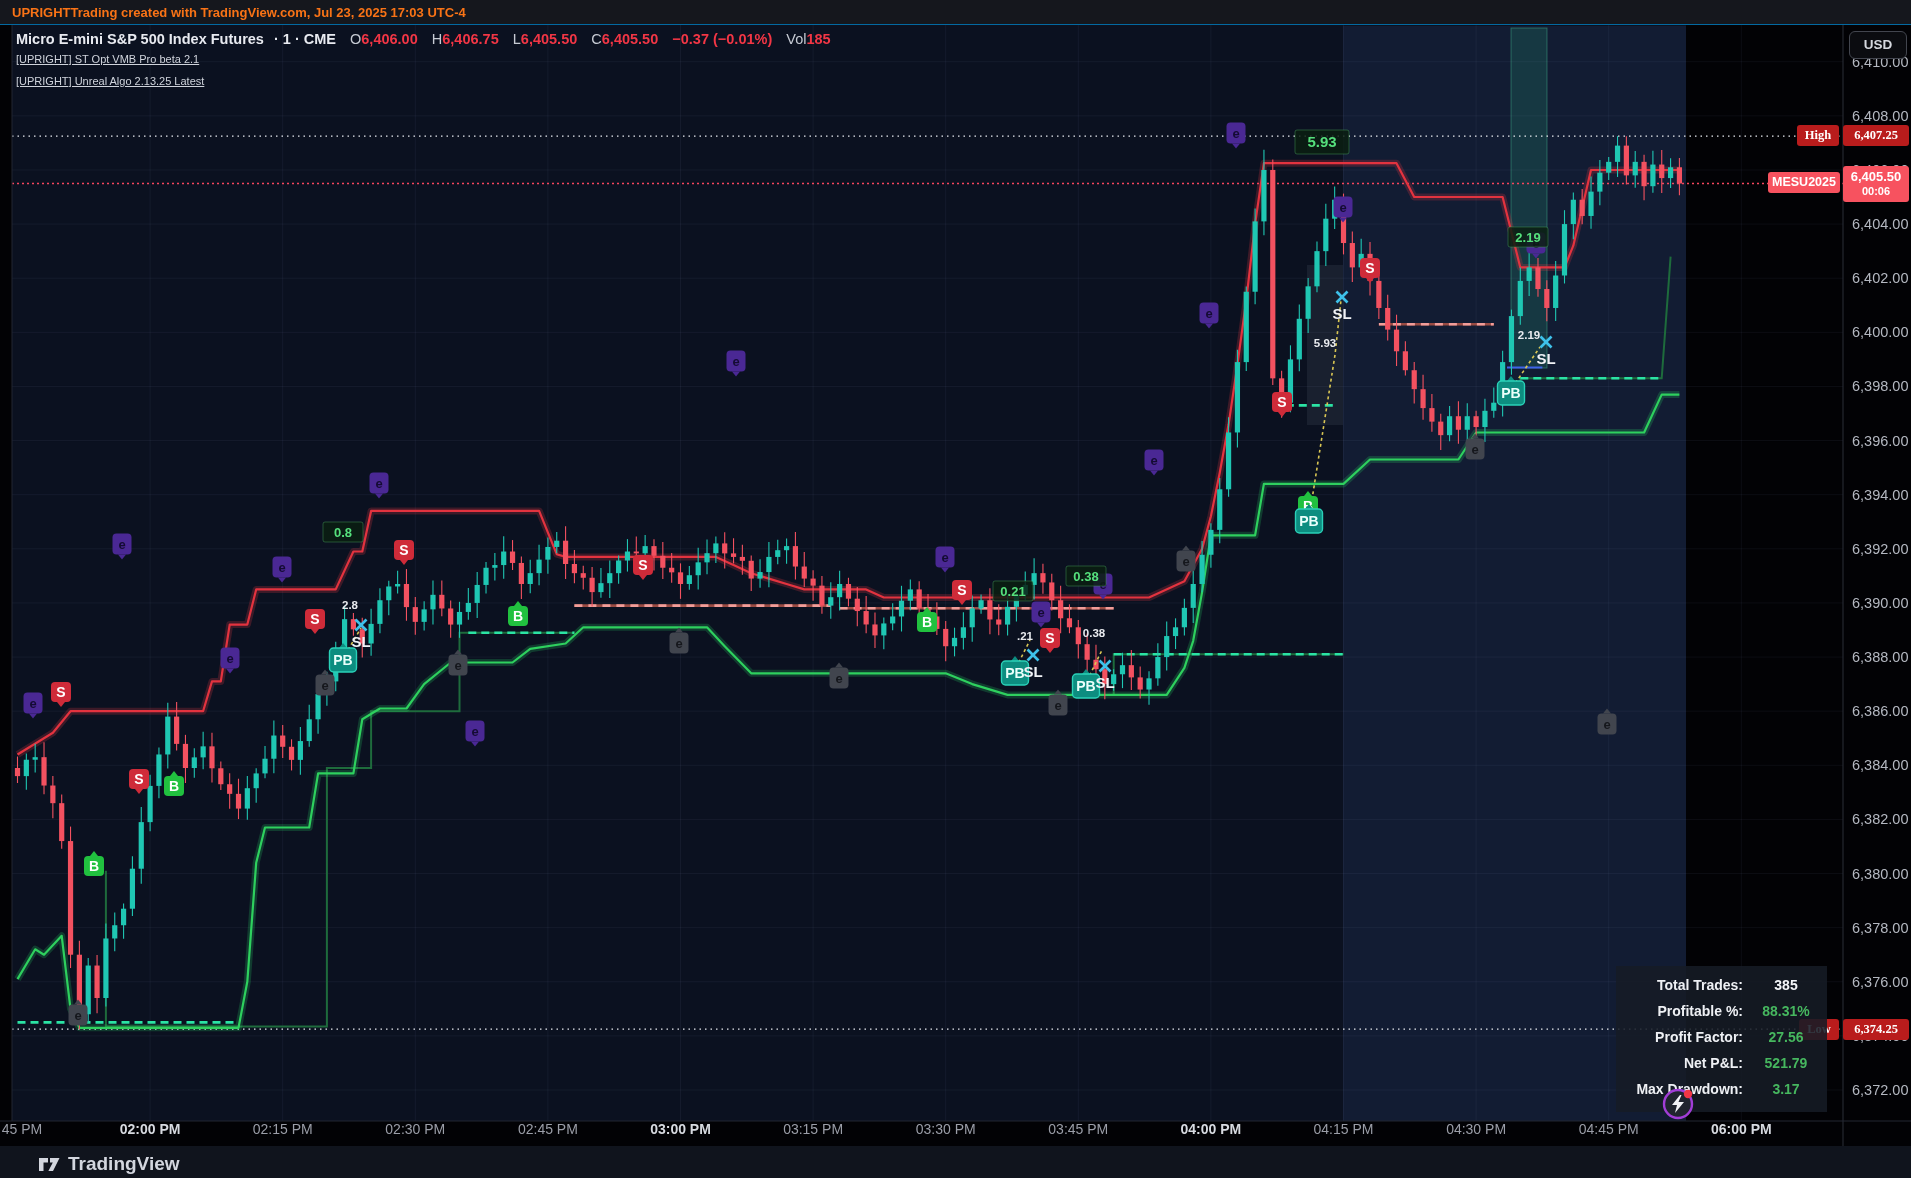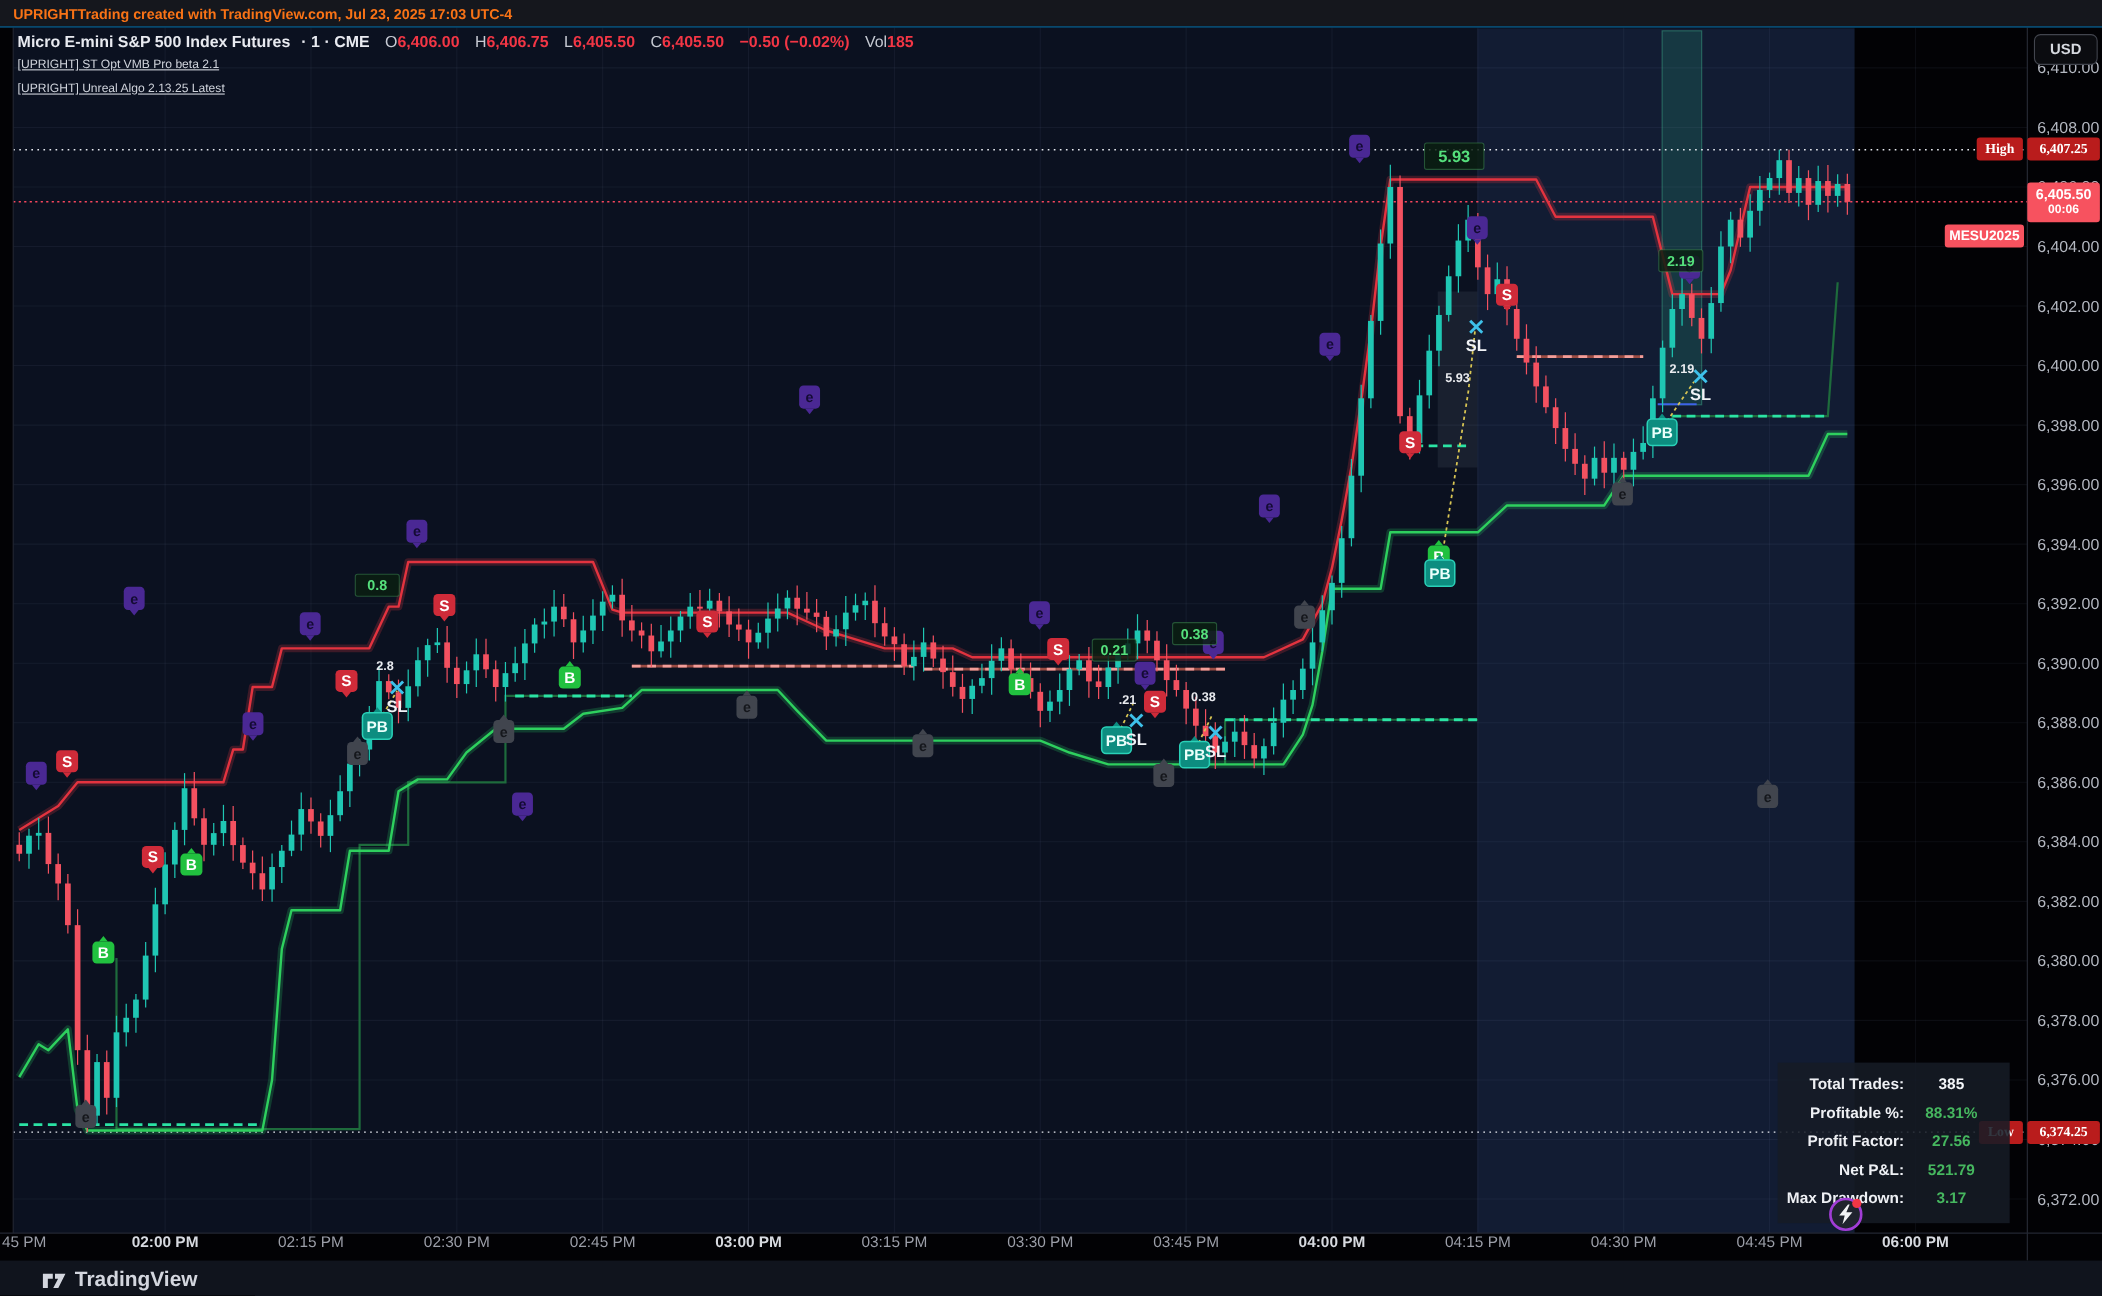--- a/index.html
+++ b/index.html
@@ -20,26 +20,26 @@
     border:1px solid #5a5f6a;color:#f2f4f7;font-size:21px;font-weight:bold;line-height:26px;
     padding:3px 4px;box-sizing:border-box;}
   #usd-btn{left:1849px;top:31px;width:56px;height:26px;border:1px solid #42454e;border-radius:6px;
     background:#0b0c10;color:#d6d9df;font-size:13.5px;font-weight:bold;text-align:center;line-height:26px;}
   .tagbadge{height:21px;border-radius:3px;color:#fff;font-size:12.5px;font-weight:bold;
     text-align:center;line-height:21px;}
   .navy{background:#b91c1c;font-family:Liberation Serif, serif;}
   .redb{background:#f7525f;}
   #axis-high-tag{left:1797px;top:125px;width:42px;}
   #axis-high-val{left:1843px;top:125px;width:66px;}
-  #axis-last-tag{left:1768px;top:172px;width:72px;margin-top:32px;}
+  #axis-last-tag{left:1768px;top:172px;width:72px;}
   #axis-last-val{left:1843px;top:166px;width:66px;height:36px;line-height:15px;padding-top:3px;box-sizing:border-box;font-size:13px;}
   #axis-last-val .cd{font-size:11px;font-weight:bold;}
   #axis-low-tag{left:1799px;top:1019px;width:40px;}
   #axis-low-val{left:1843px;top:1019px;width:66px;}
-  #stats{left:1616px;top:966px;width:211px;background:rgba(22,27,38,0.88);padding:6px 20px 10px 6px;box-sizing:border-box;}
+  #stats{left:1616px;top:966px;width:211px;background:rgba(22,27,38,0.88);padding:6px 8px 10px 6px;box-sizing:border-box;}
   .srow{display:flex;align-items:center;height:26px;font-size:14px;font-weight:bold;}
   .srow .sl{flex:1;text-align:right;color:#eef0f4;padding-right:10px;}
   .srow .sv{width:66px;text-align:center;}
   .sv.white{color:#f4f6f9;}
   .sv.green{color:#46b75f;}
   #bolt{left:1661px;top:1086px;width:36px;height:36px;}
   #bottom-band{left:0;top:1146px;width:1911px;height:32px;background:#10141d;}
   #tv-logo{position:absolute;left:38px;top:7px;display:flex;align-items:center;color:#d3d6de;
     font-size:19px;font-weight:bold;}
   #tv-logo svg{margin-right:7px;}
@@ -781,21 +781,21 @@
     <span>UPRIGHTTrading created with TradingView.com, Jul 23, 2025 17:03 UTC-4</span>
   </div>
 
   <div id="symbol-row" class="ov">
     <span>Micro E-mini S&amp;P 500 Index Futures</span>
     <span class="meta">· 1 · CME</span>
     <span class="lt">O</span><span class="rv">6,406.00</span>
     <span class="lt">H</span><span class="rv">6,406.75</span>
     <span class="lt">L</span><span class="rv">6,405.50</span>
     <span class="lt">C</span><span class="rv">6,405.50</span>
-    <span class="chg">−0.50 (−0.02%)</span>
+    <span class="chg">−0.37 (−0.01%)</span>
     <span class="lt">Vol</span><span class="rv">185</span>
   </div>
 
   <div class="ov ind-row" style="top:53px">
     <span>[UPRIGHT] ST Opt VMB Pro beta 2.1</span>
   </div>
   <div class="ov ind-row" style="top:75px">
     <span>[UPRIGHT] Unreal Algo 2.13.25 Latest</span>
   </div>
 

